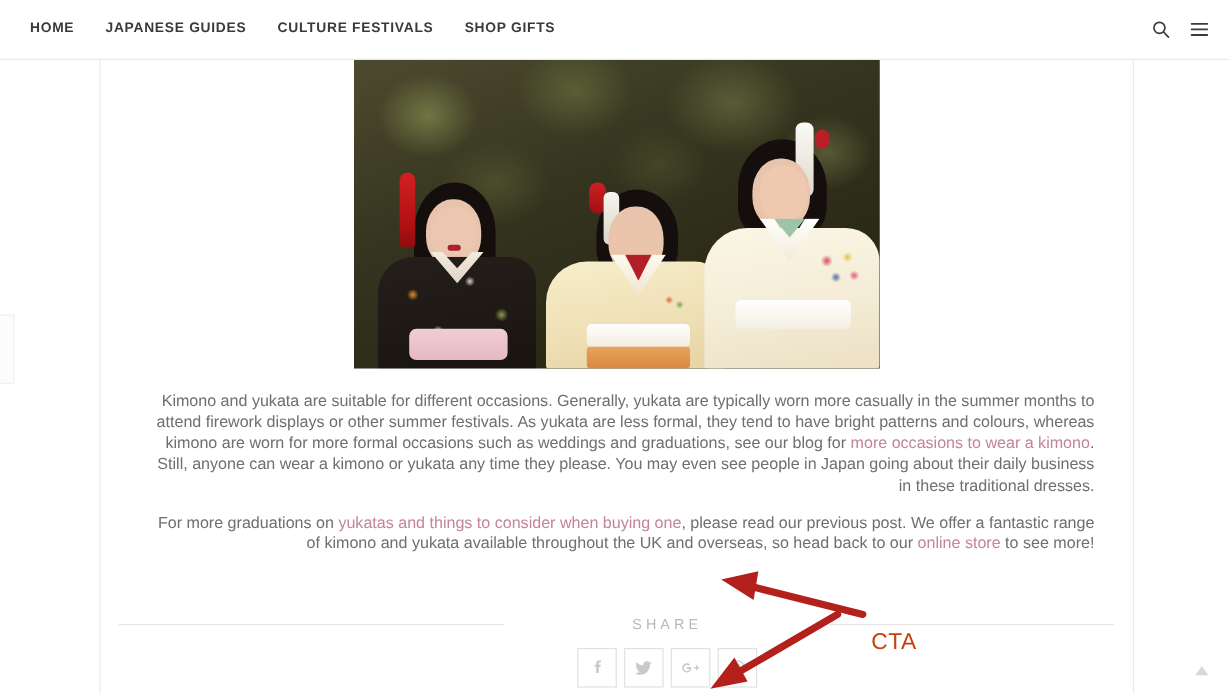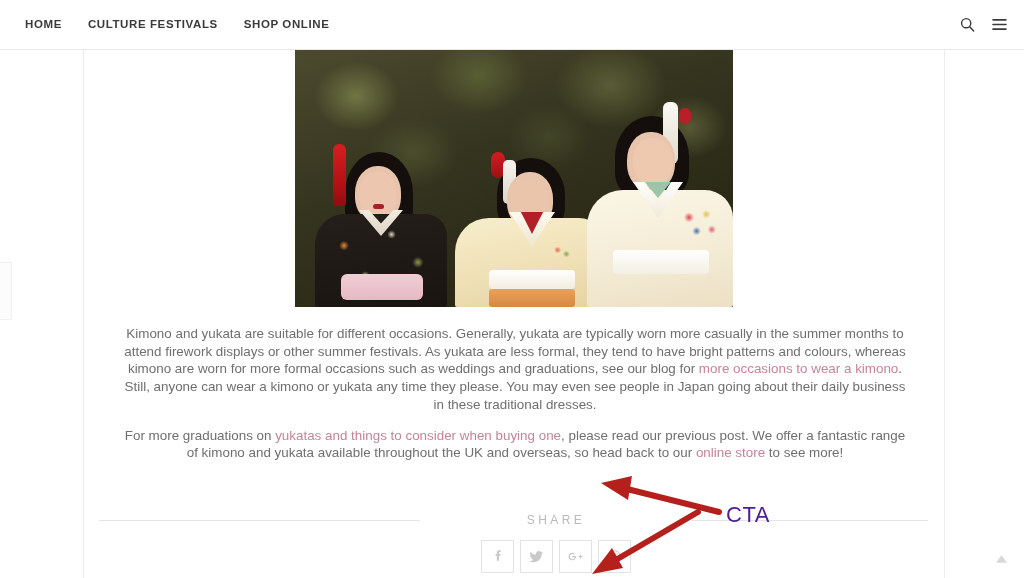--- a/index.html
+++ b/index.html
@@ -266,21 +266,21 @@
     width: 794px;
     z-index: 12;
   }
 
   .para {
     font-size: 13.4px;
     line-height: 17.7px;
     color: #6f6f6f;
     font-family: "Liberation Sans", sans-serif;
     margin-bottom: 13px;
-    text-align: center;
+    text-align: right;
   }
   .para:last-child { margin-bottom: 0; }
 
   .inline-link {
     color: #c4849a;
     text-decoration: none;
     cursor: pointer;
   }
 
   
@@ -338,24 +338,24 @@
   #annotation-layer {
     position: absolute;
     inset: 0;
     pointer-events: none;
     z-index: 60;
   }
 
   #cta-label {
     position: absolute;
     left: 726px;
-    top: 502px;
-    font-size: 22px;
+    top: 525px;
+    font-size: 19px;
     font-family: "Liberation Sans", sans-serif;
-    color: #4c1d95;
+    color: #c2410c;
     letter-spacing: 0.5px;
   }
 
   
   #back-to-top {
     position: absolute;
     right: 14px;
     bottom: 10px;
     width: 18px;
     height: 18px;
@@ -369,22 +369,23 @@
 </style>
 </head>
 <body>
 
 <div id="page">
 
   <div id="site-header">
 
     <nav id="primary-nav">
       <a class="nav-item">HOME</a>
+      <a class="nav-item">JAPANESE GUIDES</a>
       <a class="nav-item">CULTURE FESTIVALS</a>
-      <a class="nav-item">SHOP ONLINE</a>
+      <a class="nav-item">SHOP GIFTS</a>
     </nav>
 
     <div id="header-tools">
       <div class="tool-icon">
         <svg width="15" height="15" viewBox="0 0 16 16" fill="none" stroke="#3a3a3a" stroke-width="1.5">
           <circle cx="6.6" cy="6.6" r="4.9"></circle>
           <line x1="10.3" y1="10.3" x2="14.6" y2="14.9" stroke-linecap="round"></line>
         </svg>
       </div>
       <div class="tool-icon">

